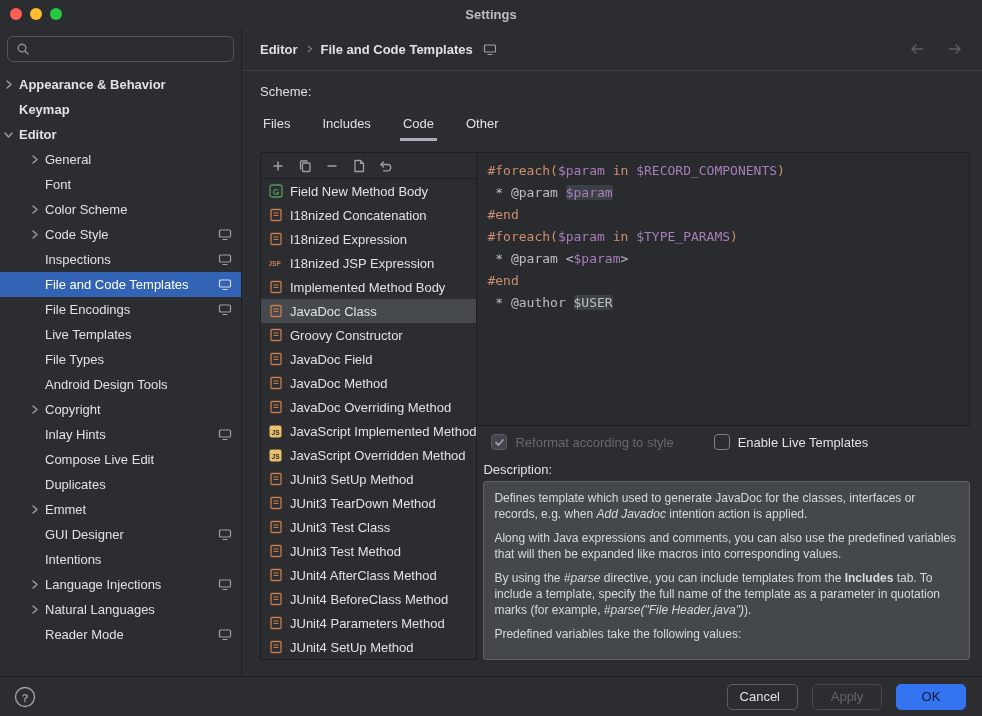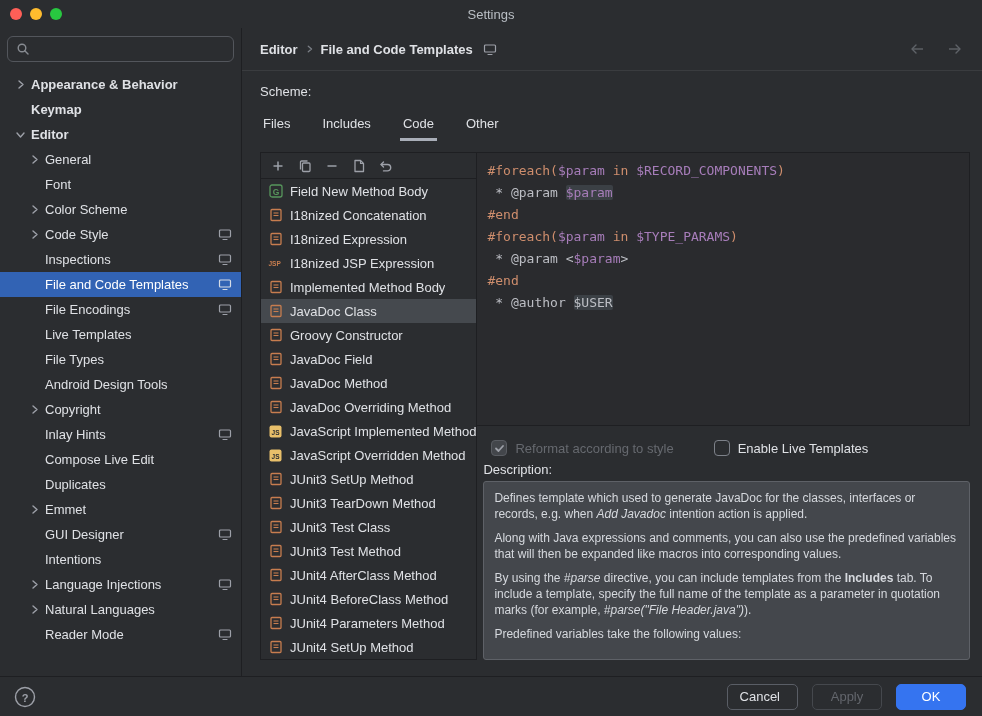--- a/index.html
+++ b/index.html
@@ -9,33 +9,33 @@
     background:#2b2d30; color:#DFE1E5;
     font-family:"Liberation Sans", sans-serif; font-size:13px;
   }
   .window { width:982px; height:716px; display:flex; flex-direction:column; background:#2b2d30; }
 
   
   .titlebar { flex:0 0 28px; position:relative; display:flex; align-items:center; }
   .traffic { display:flex; gap:8px; padding-left:10px; z-index:2; }
   .tl { width:12px; height:12px; border-radius:50%; display:inline-block; }
   .tl.red{background:var(--tl-red);} .tl.yellow{background:var(--tl-yellow);} .tl.green{background:var(--tl-green);}
-  .win-title { position:absolute; left:0; right:0; text-align:center; font-weight:400; color:#B9BEC4; }
+  .win-title { position:absolute; left:0; right:0; text-align:center; font-weight:700; color:#B9BEC4; }
 
   .frame { flex:1; display:flex; min-height:0; }
 
   
   .sidebar { flex:0 0 242px; border-right:1px solid #1E1F22; padding-top:8px; display:flex; flex-direction:column; min-height:0; }
   .search-box { margin:0 7px 10px 7px; height:26px; border:1px solid #53565C; border-radius:6px;
                 display:flex; align-items:center; gap:6px; padding:0 8px; color:#878B91; }
   .search-input { flex:1; background:transparent; border:none; outline:none; color:#DFE1E5; font:inherit; min-width:0; }
   .tree { flex:1; overflow:hidden; }
   .tree-row { height:25px; display:flex; align-items:center; position:relative; }
   .tree-row .chev { flex:0 0 16px; height:16px; display:flex; align-items:center; justify-content:center; color:#9DA0A8; }
-  .tree-row.lvl0 { padding-left:12px; }
+  .tree-row.lvl0 { }
   .tree-row.lvl1 { padding-left:26px; }
   .tree-row.bold .lbl { font-weight:700; }
   .tree-row .lbl { margin-left:3px; white-space:nowrap; }
   .tree-row.selected { background:var(--sel-blue); color:#FFFFFF; }
   .tree-row .right-icon { position:absolute; right:9px; color:#9DA0A8; }
   .tree-row.selected .right-icon { color:#D5DCE6; }
   .icon { display:inline-flex; align-items:center; justify-content:center; }
 
   
   .main { flex:1; display:flex; flex-direction:column; min-width:0; }
@@ -68,21 +68,21 @@
 
   .right-panel { flex:1; min-width:0; display:flex; flex-direction:column; min-height:0; }
   .editor { flex:0 0 274px; background:#2A2B2E; border:1px solid #1E1F22; border-left:none; padding:7px 10px;
             font-family:"DejaVu Sans Mono", monospace; font-size:13px; line-height:22px; color:#BCBEC4;
             overflow:hidden; white-space:pre; }
   .tok-kw { color:var(--kw); }
   .tok-var { color:var(--var); }
   .tok-pl { color:#BCBEC4; }
   .tok-hl { background:var(--hl); border-radius:2px; }
 
-  .opts { flex:0 0 28px; display:flex; align-items:flex-end; padding-left:14px; margin-top:2px; }
+  .opts { flex:0 0 28px; display:flex; align-items:center; padding-left:14px; margin-top:2px; }
   .opt { display:flex; align-items:center; gap:8px; }
   .opt + .opt { margin-left:40px; }
   .cb { width:16px; height:16px; border:1.5px solid #7D8189; border-radius:4px; display:flex;
         align-items:center; justify-content:center; color:transparent; background:transparent; }
   .opt.disabled .cb { background:#43464B; border-color:#595C62; color:#9DA0A8; }
   .opt.disabled .opt-label { color:#66696F; }
 
   .desc-label { margin:6px 0 4px 6px; }
   .desc-box { flex:1; min-height:0; margin-left:6px; background:#44474C; border:1px solid #5E6167; border-radius:3px;
               padding:8px 10px; font-size:12px; line-height:16px; color:#D6D9DE; overflow:hidden; }
@@ -90,21 +90,21 @@
   .para:last-child { margin-bottom:0; }
   .it { font-style:italic; } .bd { font-weight:700; }
 
   .footer { flex:0 0 40px; border-top:1px solid #1E1F22; display:flex; align-items:center; padding:0 16px 0 14px; }
   .help { color:#9DA0A8; width:22px; height:22px; }
   .footer-buttons { margin-left:auto; display:flex; gap:14px; }
   .btn { height:26px; min-width:70px; padding:0 17px; border-radius:5px; font:inherit; display:flex;
          align-items:center; justify-content:center; cursor:default; }
   .btn.secondary { background:#2B2D30; border:1px solid #5A5E66; color:#DFE1E5;padding-left:12px; }
   .btn.disabled { background:transparent; border:1px solid #45484D; color:#63666C; }
-  .btn.primary { background:var(--accent); border:1px solid var(--accent); color:#ffffff; }
+  .btn.primary { background:var(--accent); border:1px solid var(--accent); color:#0f172a; }
 </style>
 </head>
 <body>
 
 <div class="window">
 
   <div class="titlebar">
     <div class="traffic">
       <span class="tl red"></span>
       <span class="tl yellow"></span>

